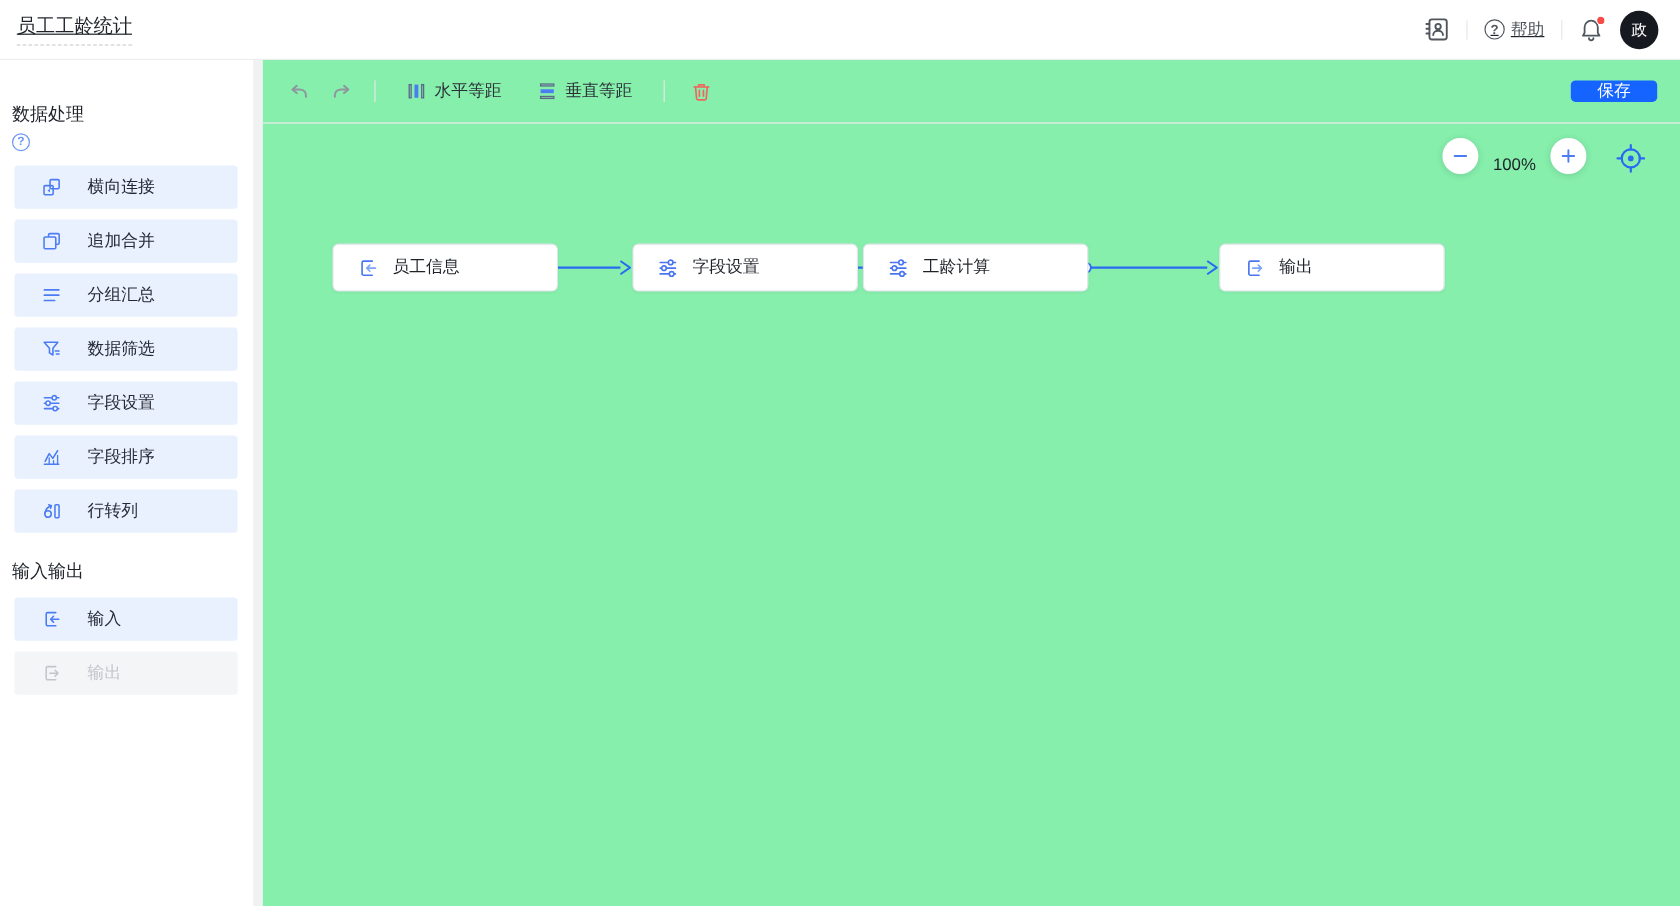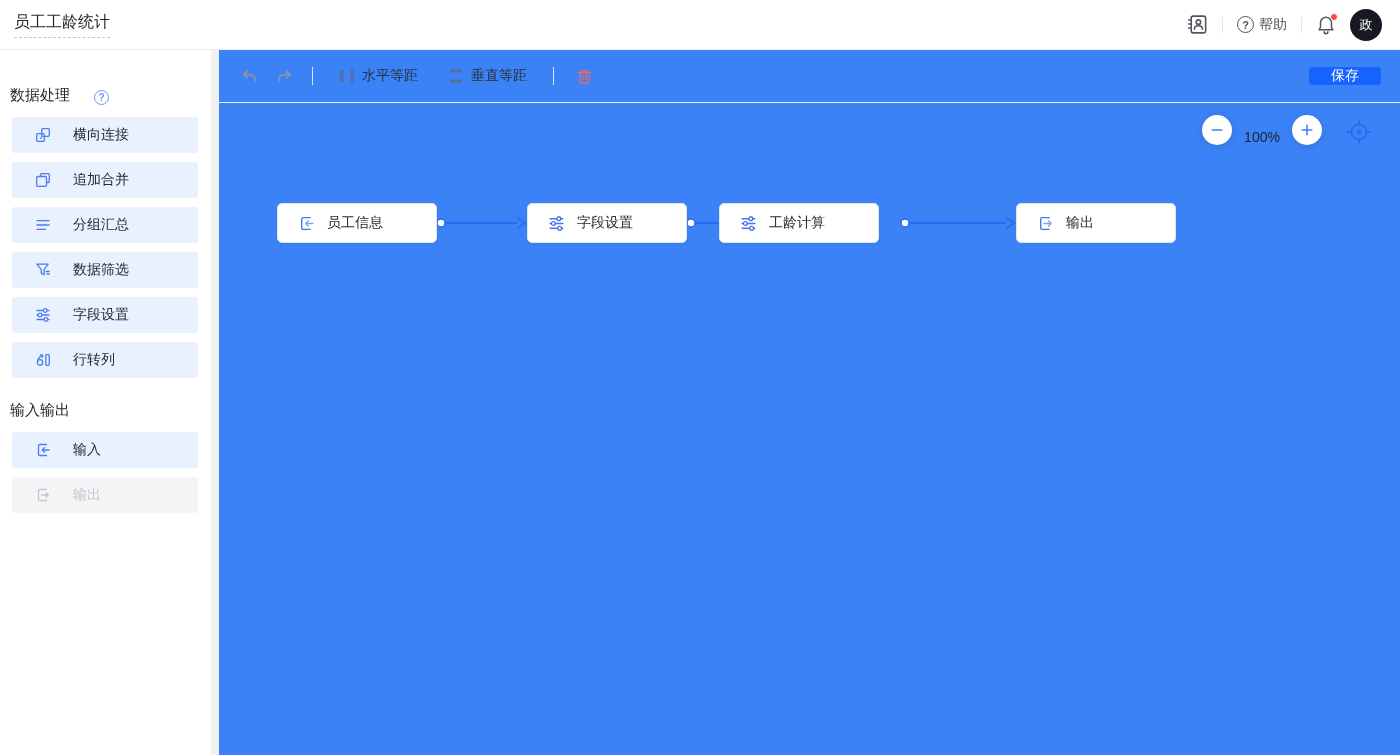--- a/index.html
+++ b/index.html
@@ -1,64 +1,64 @@
 <!DOCTYPE html>
 <html><head>
 <meta charset="utf-8">
 <style>
   * { margin:0; padding:0; box-sizing:border-box; }
   html,body { width:1400px; height:755px; overflow:hidden; }
   body { font-family:"Liberation Sans","DejaVu Sans",sans-serif; background:#fff; color:#1f2329; font-size:14px; }
 
   
-  .app-header { height:50px; border-bottom:1px solid #ebedf0; display:flex; align-items:center; padding:0 18px 0 14px; background:#fff; }
+  .app-header { height:50px; border-bottom:1px solid #ebedf0; display:flex; align-items:center; padding:0 18px 0 14px; background:#fff;text-decoration:underline; }
   .app-title { font-size:16px; color:#1f2329; padding-bottom:4px; border-bottom:1px dashed #c2c6cc; cursor:pointer; }
   .header-right { margin-left:auto; display:flex; align-items:center; gap:14px; }
   .hdr-icon-btn { display:flex; align-items:center; gap:5px; color:#51565d; cursor:pointer; }
   .hdr-divider { width:1px; height:16px; background:#e5e6eb; }
   .help-circle { width:17px; height:17px; border:1.4px solid #51565d; border-radius:50%; display:flex; align-items:center; justify-content:center; font-size:11px; font-weight:bold; color:#51565d; }
   .bell-wrap { position:relative; cursor:pointer; display:flex; }
   .bell-dot { position:absolute; top:-2px; right:-2px; width:8px; height:8px; border-radius:50%; background:#f54a45; border:1.5px solid #fff; }
   .avatar { width:32px; height:32px; border-radius:50%; background:#16191f; color:#fff; font-size:13px; display:flex; align-items:center; justify-content:center; cursor:pointer; }
 
   
   .main { display:flex; height:705px; }
 
   
   .sidebar { width:211px; background:#fff; padding-top:36px; flex:none; }
-  .side-section-title { display:flex; align-items:flex-end; gap:24px; font-size:15px; color:#1f2329; margin:0 0 12px 10px; }
+  .side-section-title { display:flex; align-items:flex-start; gap:6px; font-size:15px; color:#1f2329; margin:0 0 12px 10px;flex-direction:column; }
   .side-help { width:15px; height:15px; border:1.3px solid #6b96f6; border-radius:50%; color:#6b96f6; font-size:10px; font-weight:bold; display:flex; align-items:center; justify-content:center; cursor:pointer; }
   .side-item { margin:0 13px 9px 12px; height:36px; border-radius:3px; background:#e8f1fd; display:flex; align-items:center; padding-left:23px; gap:22px; color:#242a35; cursor:pointer; }
   .side-item .ic { color:#4c7cf3; display:flex; }
   .side-item.disabled { background:#f4f5f6; color:#c2c6cc; cursor:default; }
   .side-item.disabled .ic { color:#c2c6cc; }
   .side-section-title.second { margin-top:23px; }
 
   
   .gutter { width:8px; background:#f0f1f2; flex:none; }
 
   
-  .canvas { flex:1; position:relative; background:#3b82f6; }
+  .canvas { flex:1; position:relative; background:#86efac; }
   .flow-toolbar { height:53px; border-bottom:1px solid #ebedf0; display:flex; align-items:center; padding:0 19px 0 21px; gap:18px; }
   .tb-icon-btn { display:flex; align-items:center; cursor:pointer; color:#8f959e; }
   .tb-divider { width:1px; height:18px; background:#e5e6eb; }
   .tb-text-btn { display:flex; align-items:center; gap:7px; color:#2b3038; cursor:pointer; }
   .tb-trash { color:#f0665e; display:flex; cursor:pointer; }
   .save-btn { margin-left:auto; width:72px; height:18px; background:#1664ff; border:none; border-radius:4px; color:#fff; font-size:14px; cursor:pointer; font-family:inherit; }
 
   
   .zoom-controls { position:absolute; top:65px; right:28px; display:flex; align-items:flex-end; z-index:5; }
   .zoom-circle { width:30px; height:30px; border-radius:50%; background:#fff; box-shadow:0 1px 6px rgba(31,35,41,.16); display:flex; align-items:center; justify-content:center; color:#4c7cf3; font-size:18px; cursor:pointer; user-select:none; }
   .zoom-pct { width:46px; text-align:center; color:#1f2329; margin:0 7px; }
   .locate-btn { margin-left:24px; display:flex; cursor:pointer; color:#2a6af2; }
 
   
   .flow-area { position:absolute; left:0; right:0; top:53px; bottom:0; }
   .flow-svg { position:absolute; left:0; top:0; width:100%; height:100%; }
-  .flow-node { position:absolute; width:160px; height:40px; background:#fff; border:1px solid #e1e4ea; border-radius:5px; display:flex; align-items:center; padding-left:20px; gap:12px; font-size:14px; color:#1f2329; cursor:pointer; box-shadow:0 1px 3px rgba(31,35,41,.04); }
+  .flow-node { position:absolute; width:188px; height:40px; background:#fff; border:1px solid #e1e4ea; border-radius:5px; display:flex; align-items:center; padding-left:20px; gap:12px; font-size:14px; color:#1f2329; cursor:pointer; box-shadow:0 1px 3px rgba(31,35,41,.04); }
   .flow-node .ic { color:#4a75f2; display:flex; }
   .node-1 { left:58px;  top:100px; }
   .node-2 { left:308px; top:100px; }
   .node-3 { left:500px; top:100px; }
   .node-4 { left:797px; top:100px; }
 </style>
 </head>
 <body>
 
 <div class="app-header">
@@ -142,20 +142,30 @@
         <svg width="16" height="16" viewBox="0 0 16 16" fill="none" stroke="currentColor" stroke-width="1.3" stroke-linecap="round">
           <path d="M2 3.5h12M2 8h12M2 12.5h12"></path>
           <circle cx="10.2" cy="3.5" r="1.8" fill="#fff"></circle>
           <circle cx="5" cy="8" r="1.8" fill="#fff"></circle>
           <circle cx="11" cy="12.5" r="1.8" fill="#fff"></circle>
         </svg>
       </span>
       <span>字段设置</span>
     </div>
 
+    <div class="side-item">
+      <span class="ic">
+        <svg width="16" height="16" viewBox="0 0 16 16" fill="none" stroke="currentColor" stroke-width="1.3" stroke-linecap="round" stroke-linejoin="round">
+          <path d="M2 13.8h12"></path>
+          <path d="M2.6 11.5L6 5l3 4 4-6.4"></path>
+          <path d="M6 13.5V8.5M9.6 13.5V10.8M13 13.5V6.5" stroke-width="1.1"></path>
+        </svg>
+      </span>
+      <span>字段排序</span>
+    </div>
 
     <div class="side-item">
       <span class="ic">
         <svg width="16" height="16" viewBox="0 0 16 16" fill="none" stroke="currentColor" stroke-width="1.3" stroke-linecap="round" stroke-linejoin="round">
           <circle cx="5" cy="10.4" r="2.7"></circle>
           <path d="M7.8 3.4C4.8 4.3 3 6.6 2.7 9.2"></path>
           <path d="M5.6 2.6l2.2.8-.7 2.2"></path>
           <rect x="10.8" y="2.6" width="3.4" height="10.8" rx="0.8"></rect>
         </svg>
       </span>

